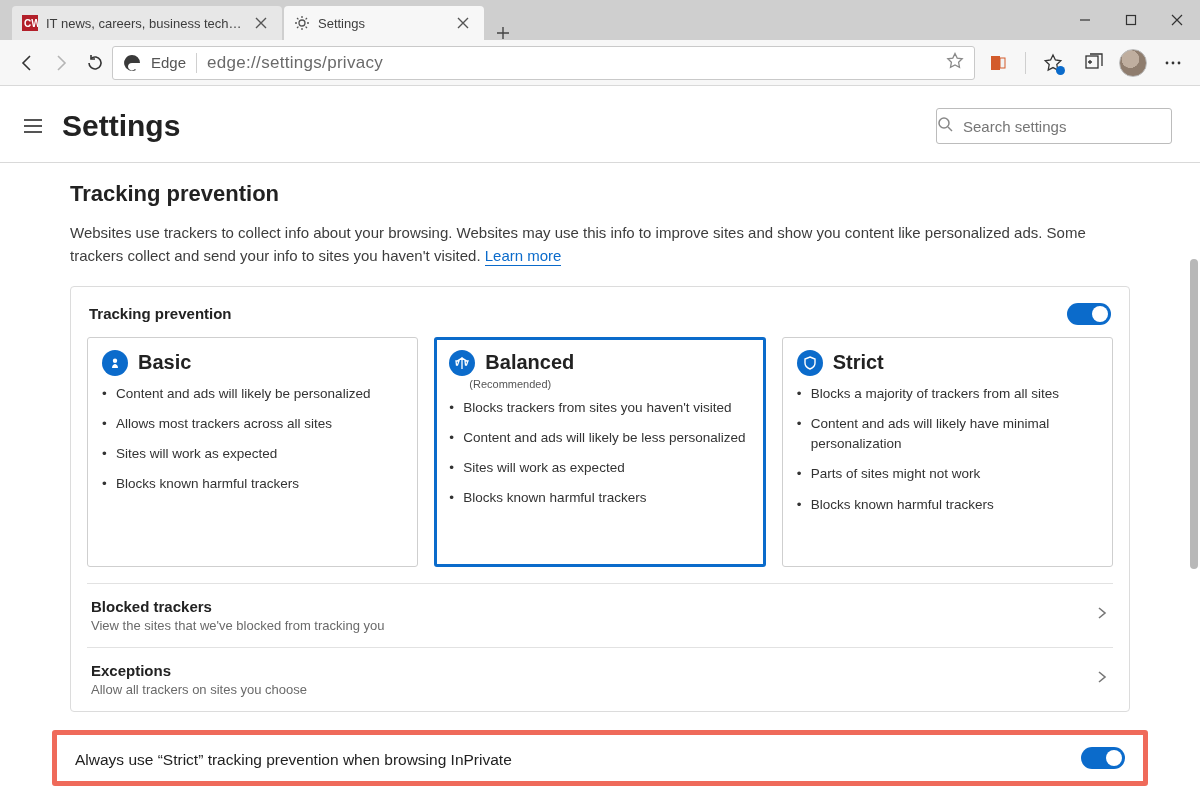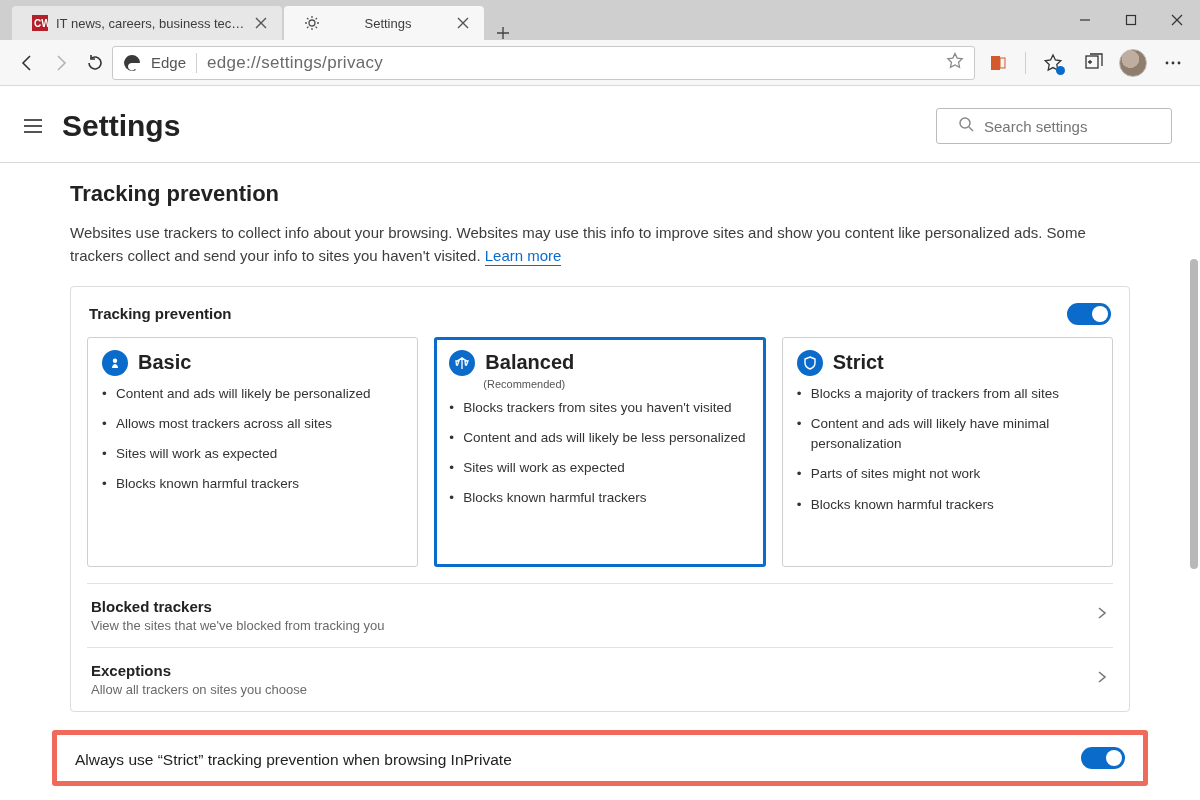--- a/index.html
+++ b/index.html
@@ -3,24 +3,24 @@
 <meta charset="utf-8">
 <style>
   * { box-sizing: border-box; margin: 0; padding: 0; }
   html, body { width: 1200px; height: 800px; font-family: "Segoe UI", Arial, sans-serif; background: #fff; overflow: hidden; }
 
   
   .title-bar { height: 40px; background: #cfcfcf; display: flex; align-items: stretch; }
   .tabs-area { flex: 1; display: flex; align-items: flex-end; padding-left: 12px; }
   .tab {
     display: flex; align-items: center; gap: 8px; height: 34px;
-    padding: 0 14px 0 20px; font-size: 13px; color: #3d3d3d;
+    padding: 0 14px 0 10px; font-size: 13px; color: #3d3d3d;
     border-top-left-radius: 4px; border-top-right-radius: 4px;
     max-width: 270px; min-width: 200px; margin-right: 2px;
-    position: relative; cursor: default; text-align: center;
+    position: relative; cursor: default;
   }
   .tab.inactive { background: #e7e7e7; }
   .tab.active   { background: #f7f7f7; }
   .tab .favicon { width: 16px; height: 16px; flex: none; }
   .tab .tab-title { flex: 1; white-space: nowrap; overflow: hidden; text-overflow: ellipsis; }
   .tab .tab-close { width: 14px; height: 14px; color: #555; flex: none; }
   .newtab { width: 34px; display: flex; align-items: center; justify-content: center; color:#444; }
   .win-controls { display: flex; }
   .win-controls .wc { width: 46px; display: flex; align-items: center; justify-content: center; color:#333; }
   .win-controls svg { width: 12px; height: 12px; }
@@ -50,21 +50,21 @@
   
   .settings-header {
     display:flex; align-items:center; justify-content: space-between;
     padding: 22px 28px 18px 22px;
   }
   .settings-header .left { display:flex; align-items:center; gap:18px; }
   .hamburger { width:22px; height:22px; color:#555; }
   .page-title { font-size:30px; font-weight:600; color:#222; }
   .search-settings {
     width: 236px; height:36px; border:1px solid #bcbcbc; border-radius:3px;
-    display:flex; align-items:center; gap:10px; padding:0 21px; color:#888;
+    display:flex; align-items:center; gap:10px; padding:0 0; color:#888;
   }
   .search-settings input { border:none; outline:none; font-size:15px; color:#444; width:100%; background:transparent; }
   .hr { height:1px; background:#d9d9d9; }
 
   
   .content { padding: 18px 64px 0 70px; position:relative; }
   .section-title { font-size:22px; font-weight:600; color:#222; margin-bottom:14px; }
   .section-desc { font-size:15px; color:#3d3d3d; line-height:1.55; max-width: 1060px; }
   .section-desc a { color:#0b6bcb; text-decoration:none; border-bottom:1px solid #0b6bcb; padding-bottom:1px; }
 
@@ -79,21 +79,21 @@
   .levels { display:flex; gap:16px; }
   .level {
     flex:1; border:1px solid #cfcfcf; border-radius:3px; padding:12px 14px 14px 14px;
     min-height: 230px;
   }
   .level.selected { border:3px solid #0b6bcb; padding:10px 12px 12px 12px; }
   .level-head { display:flex; align-items:center; gap:10px; margin-bottom:6px; }
   .level-icon { width:26px; height:26px; border-radius:50%; background:#0b6bcb; display:flex; align-items:center; justify-content:center; color:#fff; flex:none; }
   .level-icon svg { width:16px; height:16px; }
   .level-title { font-size:20px; font-weight:600; color:#222; }
-  .level-sub { font-size:11px; color:#555; margin-left:34px; margin-top:-4px; margin-bottom:6px; }
+  .level-sub { font-size:11px; color:#555; margin-left:20px; margin-top:-4px; margin-bottom:6px; }
   .level ul { list-style:none; margin-top:8px; }
   .level li { font-size:13.5px; color:#333; line-height:1.5; padding-left:14px; position:relative; margin-bottom:10px; }
   .level li::before { content:"•"; position:absolute; left:0; top:0; color:#333; }
 
   .subrow {
     border-top:1px solid #e2e2e2; padding:14px 4px 14px 4px;
     display:flex; align-items:center; justify-content:space-between;
   }
   .subrow .txt .t { font-size:15px; font-weight:600; color:#222; }
   .subrow .txt .d { font-size:13px; color:#6a6a6a; margin-top:3px; }

